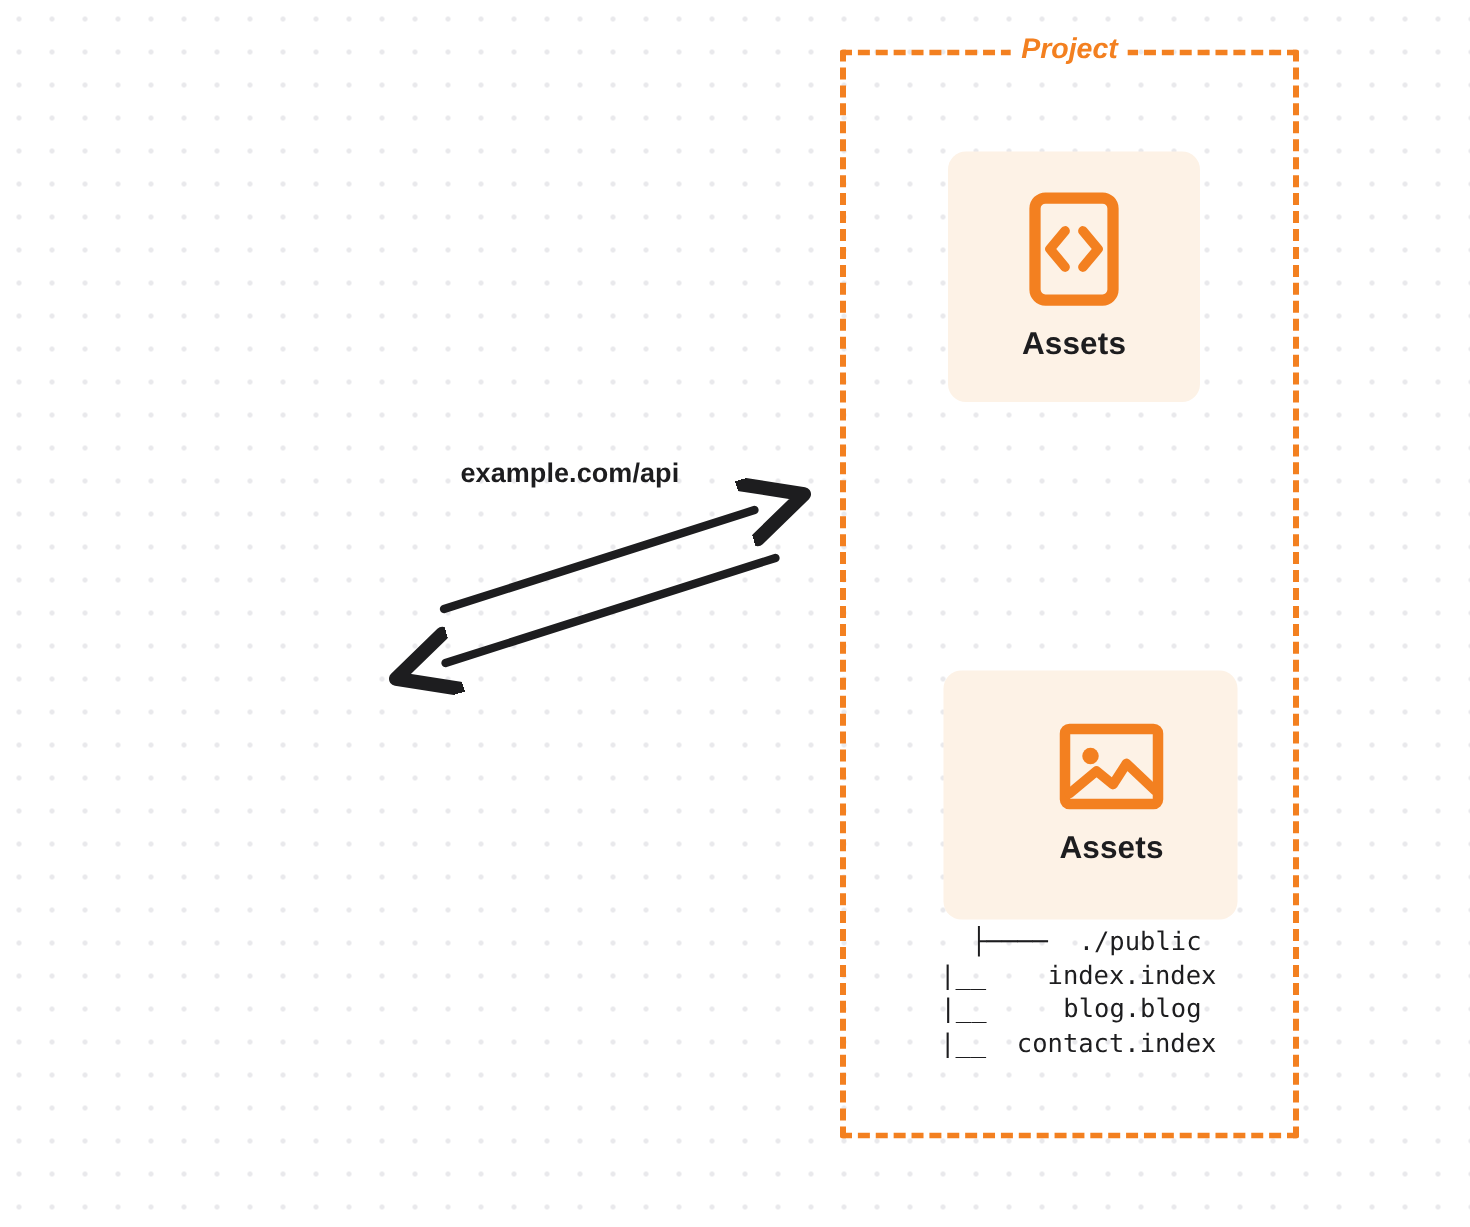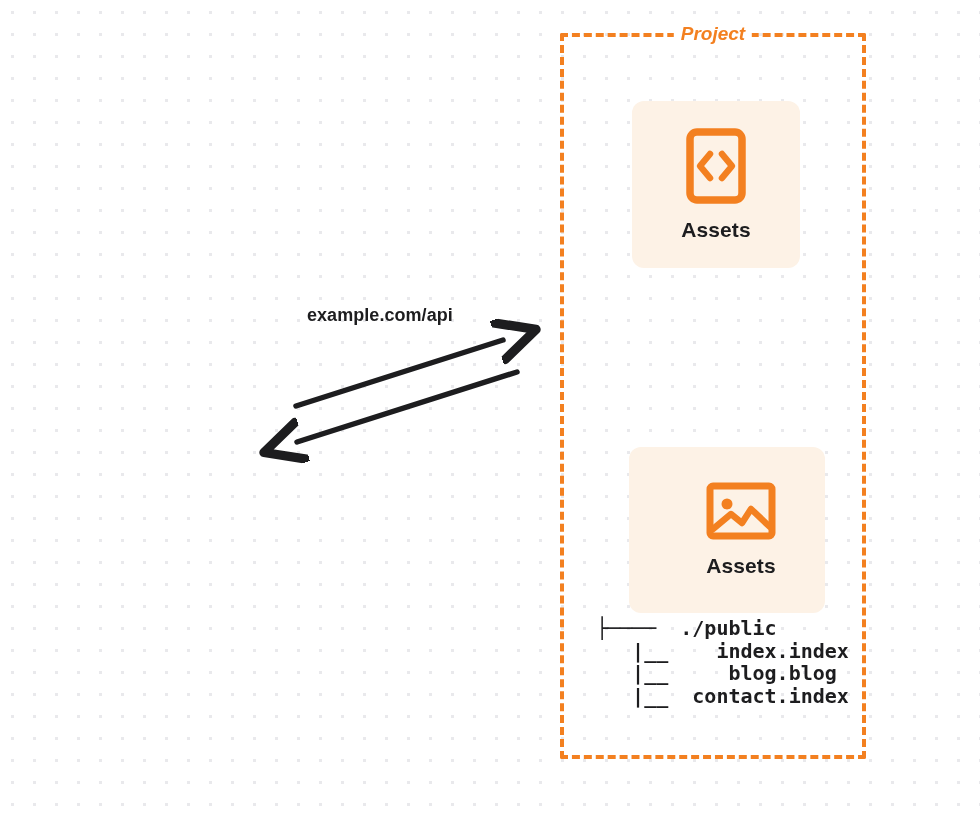--- a/index.html
+++ b/index.html
@@ -105,25 +105,25 @@
     letter-spacing: 0.1px;
   }
 
   
   #asset-file-tree {
     position: absolute;
     left: 596px;
     top: 617px;
     width: 205px;
     font-family: "DejaVu Sans Mono", "Liberation Mono", monospace;
-    font-size: 20px;
-    font-weight: 700;
+    font-size: 17px;
+    font-weight: 400;
     line-height: 22.5px;
     color: #1d1d1f;
-    text-align: left;
+    text-align: right;
     white-space: pre;
   }
 
   
   #arrow-layer {
     position: absolute;
     left: 0;
     top: 0;
     width: 980px;
     height: 818px;

